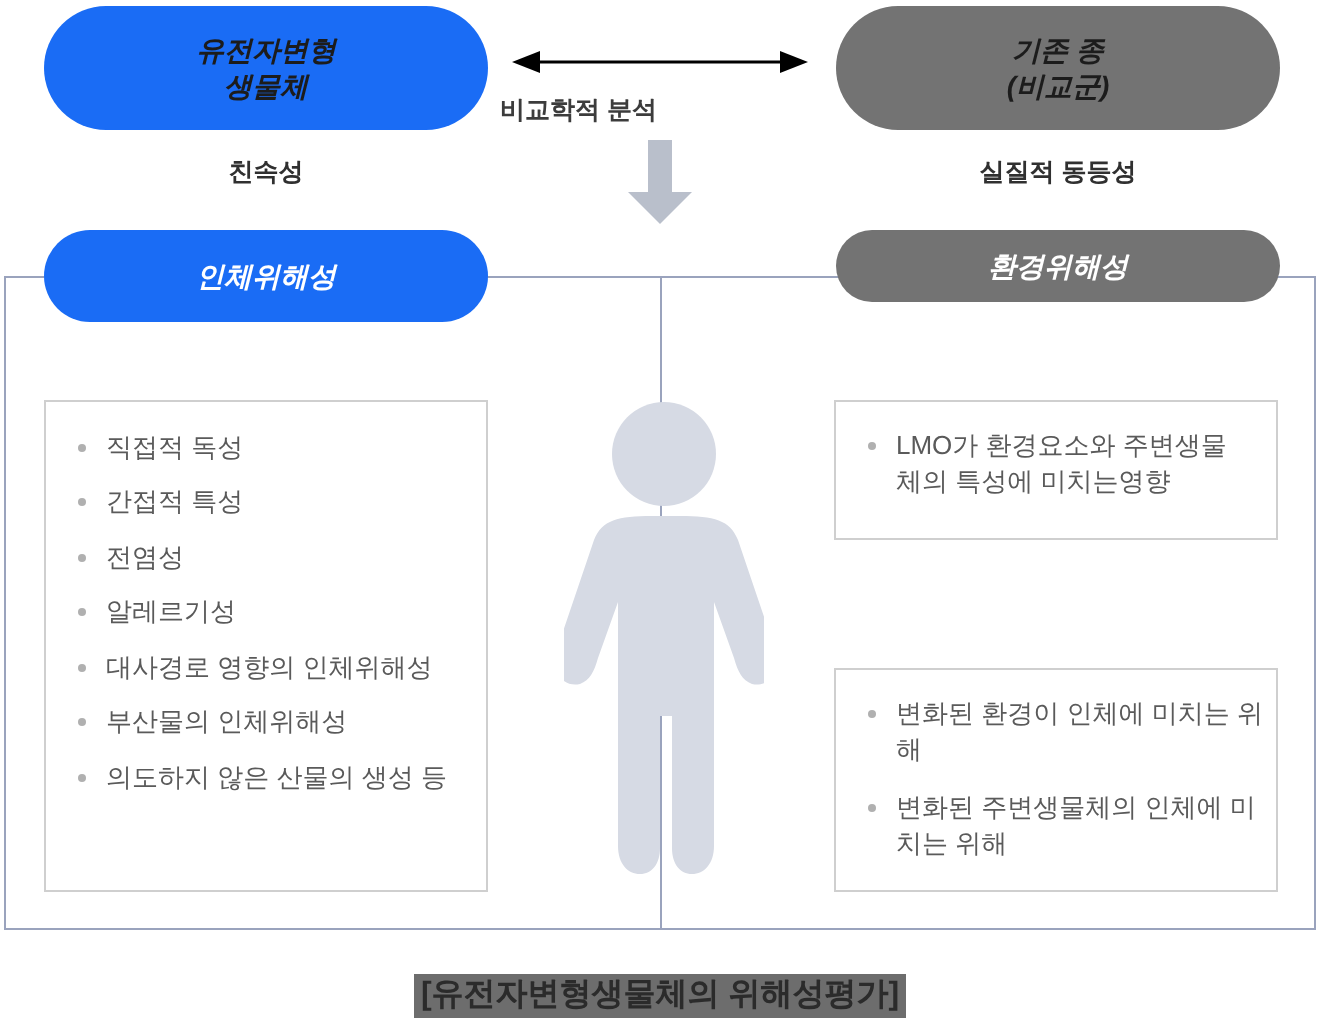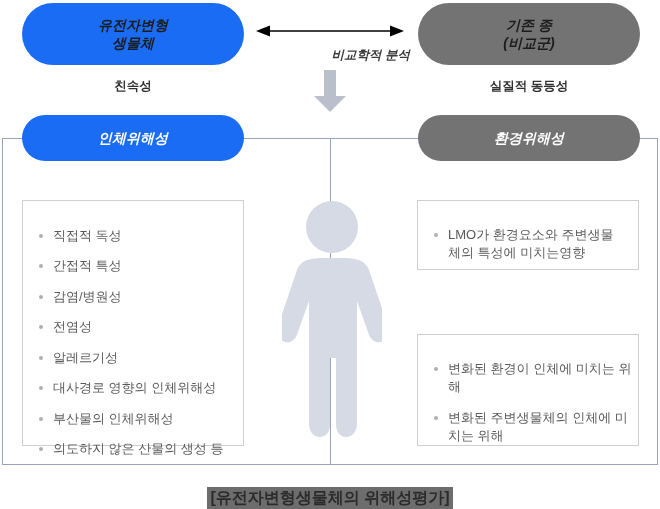--- a/index.html
+++ b/index.html
@@ -39,42 +39,42 @@
   }
   #box-conventional {
     left: 418px; top: 3px; width: 222px; height: 62px;
     color: #1c1c1c; font-size: 14px;
   }
   #box-human-risk {
     left: 22px; top: 115px; width: 222px; height: 46px;
     color: #ffffff; font-size: 14px;
   }
   #box-env-risk {
-    left: 418px; top: 115px; width: 222px; height: 46px;
+    left: 418px; top: 115px; width: 222px; height: 36px;
     color: #ffffff; font-size: 14px;
   }
 
   
   .subcaption {
     position: absolute;
     font-size: 12.5px;
     font-weight: bold;
     color: #303030;
     text-align: center;
     width: 222px;
     z-index: 6;
   }
   #caption-affinity    { left: 22px;  top: 78px; }
   #caption-equivalence { left: 418px; top: 78px; }
 
   
   #arrow-compare { position: absolute; left: 256px; top: 24px; width: 148px; height: 14px; z-index: 5; }
   #label-compare {
     position: absolute; left: 250px; top: 47px; width: 160px;
-    text-align: right; font-size: 12.5px; color: #3c3c3c; font-weight: bold; z-index: 6; font-style: italic;
+    text-align: left; font-size: 12.5px; color: #3c3c3c; font-weight: bold; z-index: 6;
   }
   #arrow-down { position: absolute; left: 312px; top: 70px; width: 36px; height: 42px; z-index: 5; }
 
   
   #frame {
     position: absolute;
     left: 2px; top: 138px;
     width: 656px; height: 327px;
     border: 1px solid #9aa3bd;
     border-top: none;
@@ -110,21 +110,21 @@
     z-index: 4;
   }
   #card-human { left: 22px;  top: 200px; width: 222px; height: 246px; padding: 14px 14px 10px 14px; }
   #card-env-1 { left: 417px; top: 200px; width: 222px; height: 70px;  padding: 13px 14px 10px 14px; }
   #card-env-2 { left: 417px; top: 334px; width: 222px; height: 112px; padding: 13px 6px 10px 14px; }
 
   ul.bullets { list-style: none; margin: 0; padding: 0; }
   ul.bullets li {
     position: relative;
     padding-left: 16px;
-    margin: 12px 0 9px 0;
+    margin: 0 0 9px 0;
     font-size: 13px;
     color: #5a5a5a;
     line-height: 1.42;
   }
   ul.bullets li:last-child { margin-bottom: 0; }
   ul.bullets li::before {
     content: "";
     position: absolute;
     left: 2px; top: 7px;
     width: 4px; height: 4px;
@@ -213,21 +213,20 @@
              C 108 146, 115 138, 112 128
              L 93 72
              C 89 62, 81 60, 64 60
              Z" fill="#d6dae4" transform="translate(-6,0) scale(1.0,1.0)"></path>
   </svg>
 
   <div class="card" id="card-human">
     <ul class="bullets">
         <li>직접적 독성</li>
         <li>간접적 특성</li>
-        <li>감염/병원성</li>
         <li>전염성</li>
         <li>알레르기성</li>
         <li>대사경로 영향의 인체위해성</li>
         <li>부산물의 인체위해성</li>
         <li>의도하지 않은 산물의 생성 등</li>
       </ul>
   </div>
 
   <div class="card" id="card-env-1">
     <ul class="bullets">

